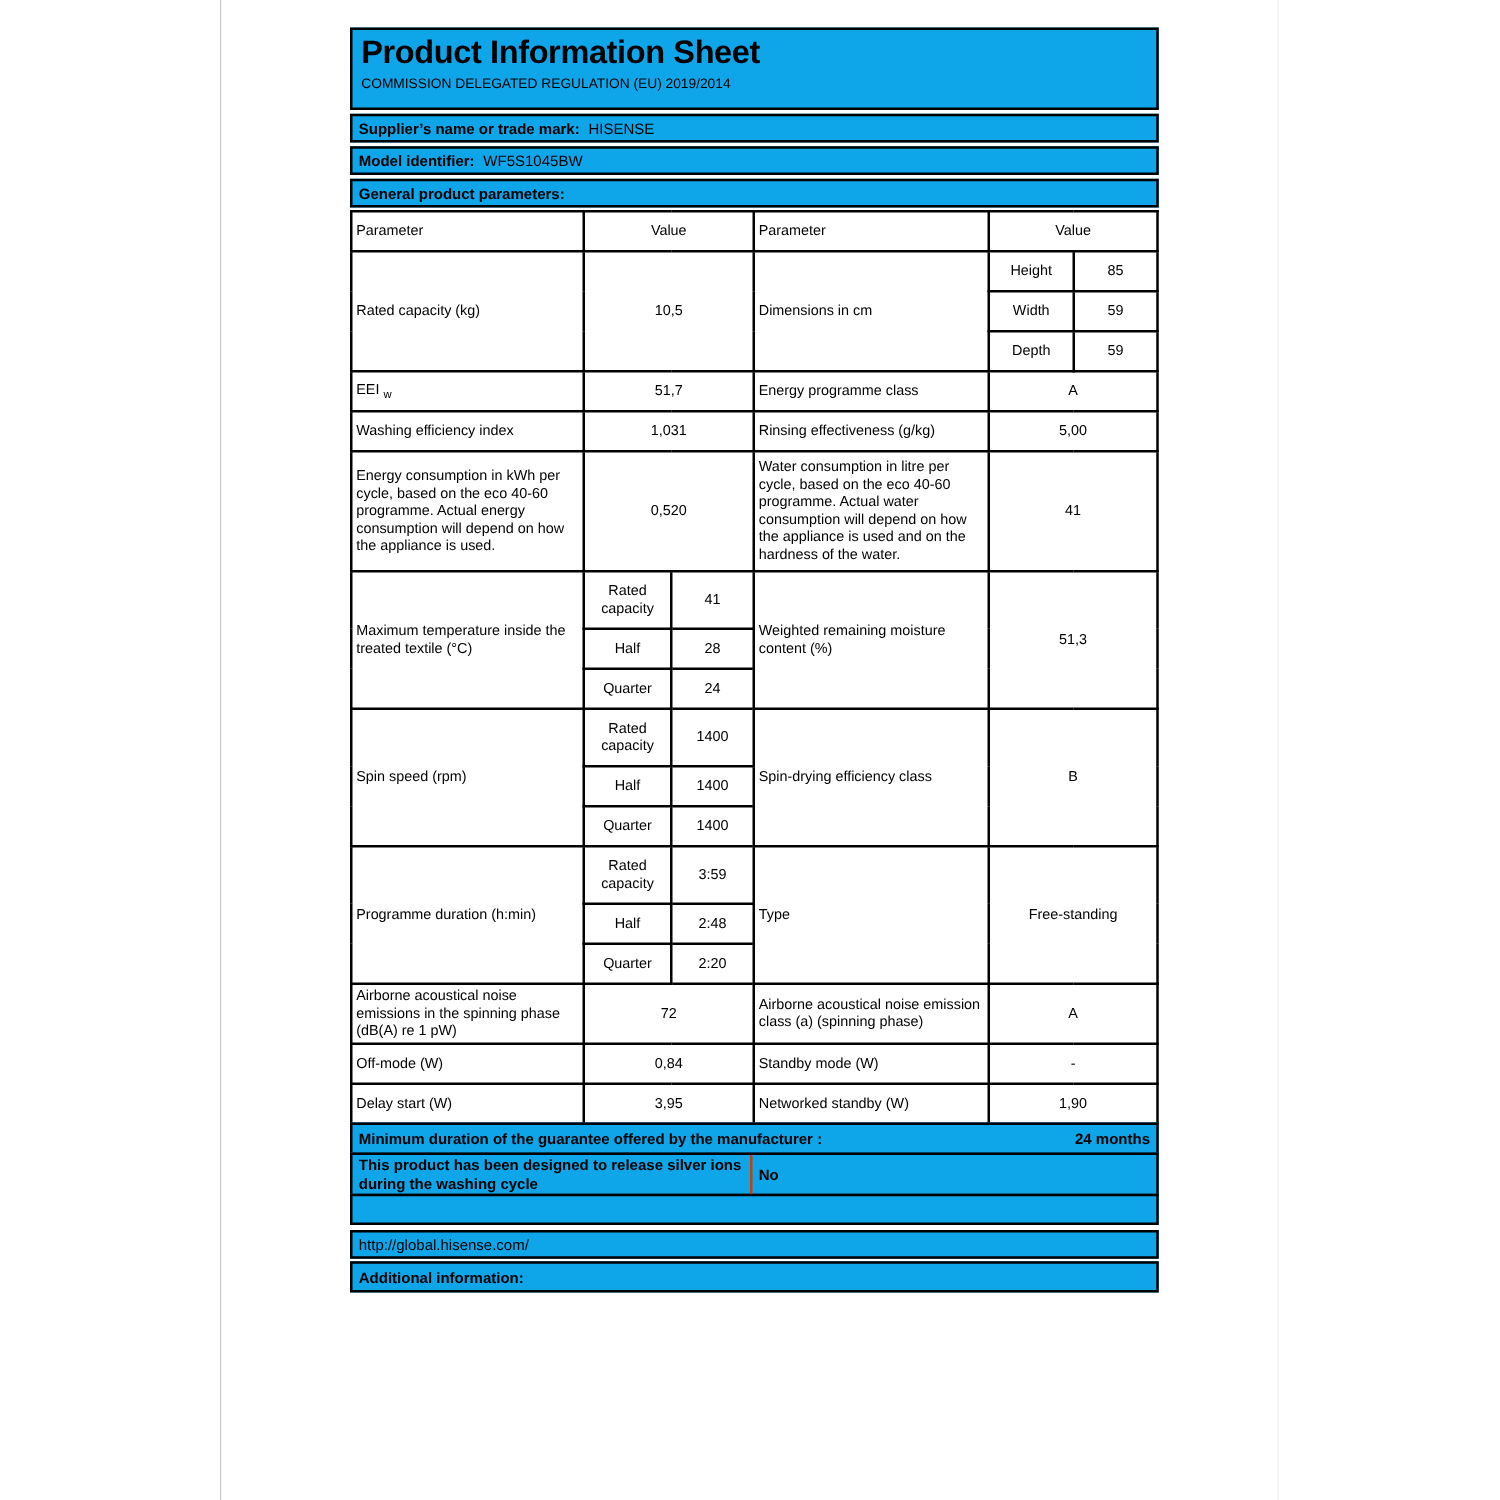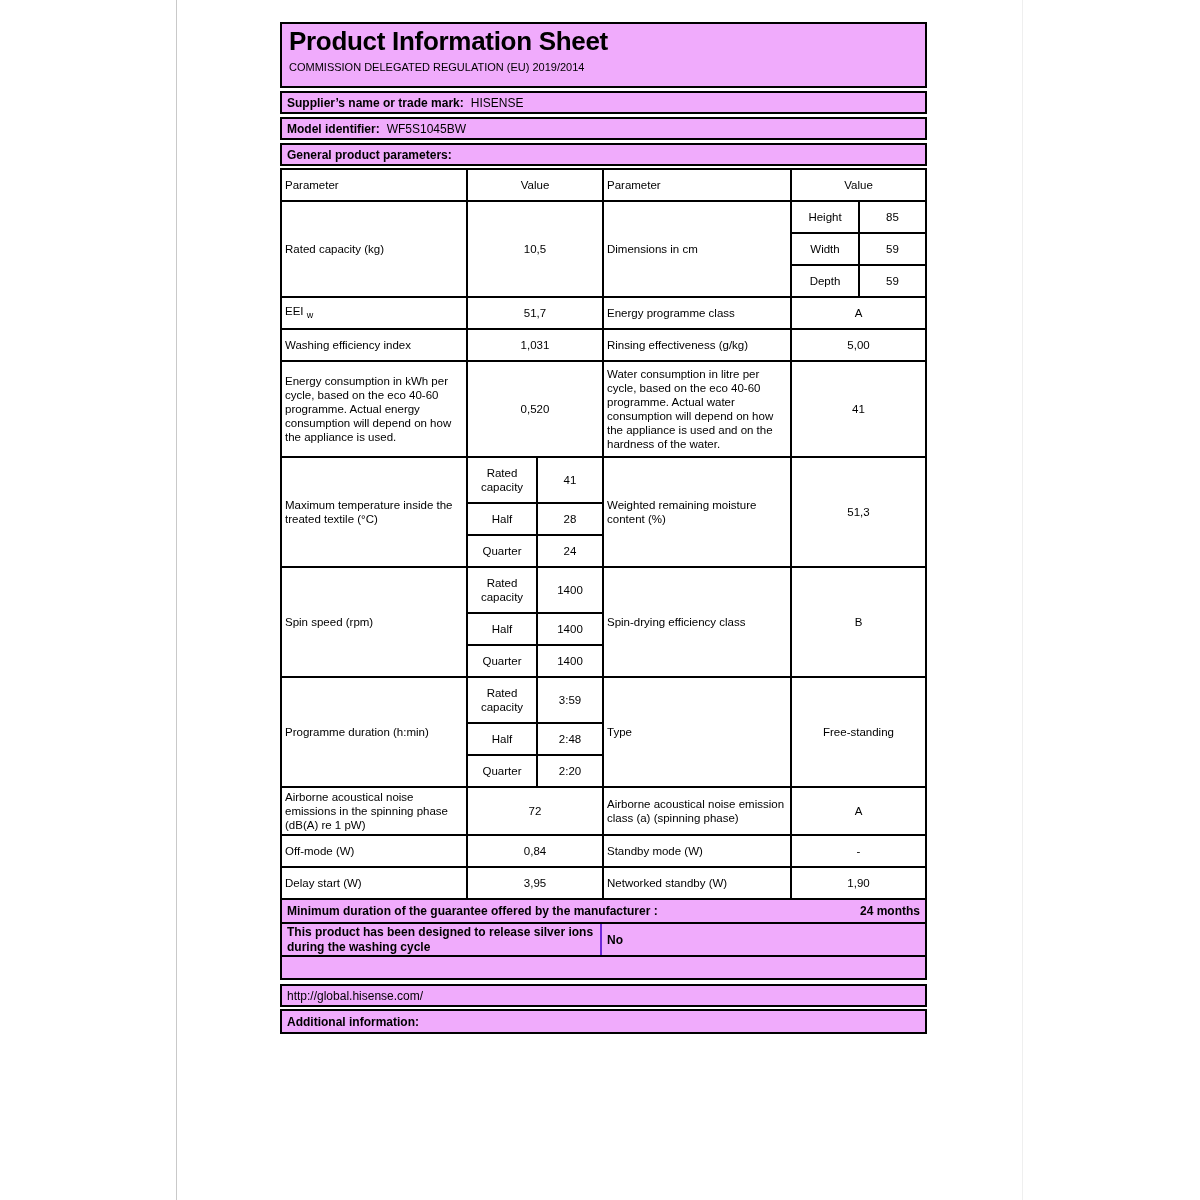--- a/index.html
+++ b/index.html
@@ -5,21 +5,21 @@
   * { margin:0; padding:0; box-sizing:border-box; }
   html,body { width:1200px; height:1200px; background:#ffffff; }
   body { font-family:"Liberation Sans", sans-serif; color:#000; position:relative; }
 
   .page-edge { position:absolute; top:0; height:1200px; width:1px; }
   .page-edge.left  { left:176px; background:#c9c9c9; }
   .page-edge.right { left:1022px; background:#efefef; }
 
   .doc { position:absolute; left:280px; top:22px; width:647px; }
 
-  .box { border:2px solid #000; background:#f0abfc; }
+  .box { border:2px solid #000; background:#0ea5e9; }
 
   
   .title-box { height:66px; padding:3px 7px 2px 7px; }
   .doc-title { font-size:26px; font-weight:bold; line-height:1.15; letter-spacing:-0.3px; }
   .doc-reg   { font-size:11px; margin-top:4px; }
 
   
   .info-box { height:23px; margin-top:3px; padding:0 5px; display:flex; align-items:center; font-size:12px; }
   .info-box .lbl { font-weight:bold; white-space:nowrap; }
   .info-box .val { margin-left:7px; white-space:nowrap; }
@@ -30,21 +30,21 @@
   table.ptable td.c { text-align:center; padding:8px 1px; }
   .r27{height:31px} .r26{height:26px} .r25{height:25px} .r96{height:96px}
   .r36{height:36px} .r35{height:35px} .r48{height:48px}
   sub.eei-sub { font-size:9px; }
 
   
   .guarantee-box { margin-top:-2px; height:26px; display:flex; align-items:center; padding:0 5px; font-size:12px;justify-content:space-between; }
   .guarantee-box .lbl { font-weight:bold; }
   .guarantee-box .val { font-weight:bold; margin-left:12px; }
   .silver-box { margin-top:-2px; height:35px; display:flex; align-items:stretch; font-size:12px; }
-  .silver-box .left  { width:320px; border-right:2px solid #6d28d9; padding:2px 5px; font-weight:bold; display:flex; align-items:center; line-height:1.25; }
+  .silver-box .left  { width:320px; border-right:2px solid #c2410c; padding:2px 5px; font-weight:bold; display:flex; align-items:center; line-height:1.25; }
   .silver-box .right { flex:1; padding:2px 5px; font-weight:bold; display:flex; align-items:center; }
   .empty-box { margin-top:-2px; height:25px; }
   .additional-box { margin-top:2px; height:25px; display:flex; align-items:center; padding:0 5px; font-size:12px; font-weight:bold; }
   .url-box { margin-top:4px; height:23px; display:flex; align-items:center; padding:0 5px; font-size:12px; }
 </style>
 </head>
 <body>
 
 <div class="page-edge left"></div>
 <div class="page-edge right"></div>

